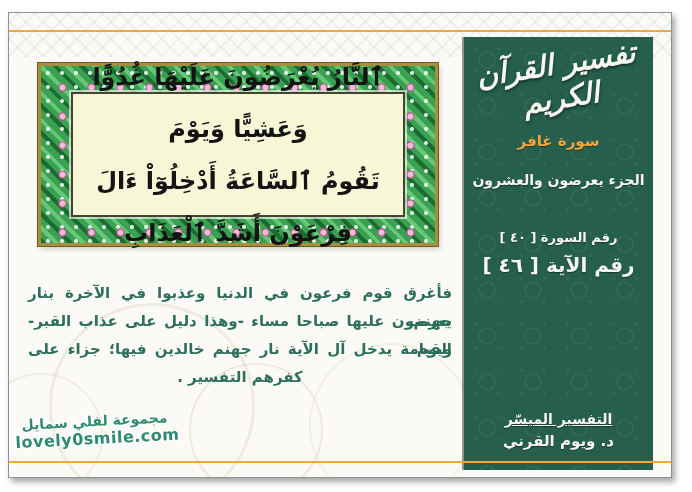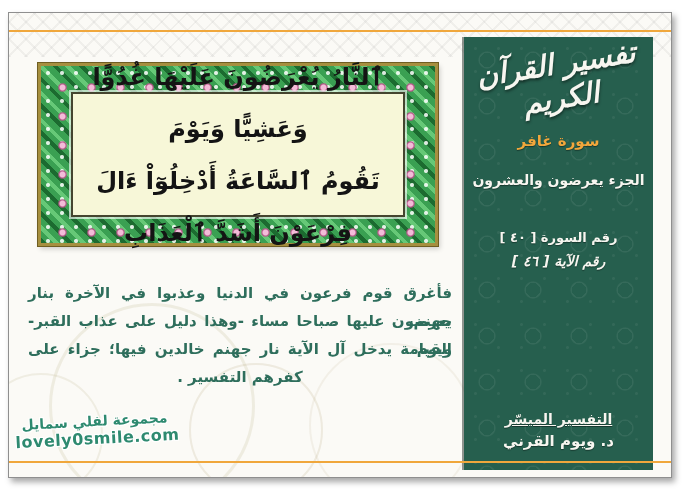--- a/index.html
+++ b/index.html
@@ -28,21 +28,21 @@
       radial-gradient(circle,transparent 7px,rgba(255,255,255,.07) 7px 8px,transparent 9px),
       radial-gradient(circle,rgba(255,255,255,.06) 1px,transparent 2px);
     background-size:46px 46px,23px 23px;}
   .panel .p-text{position:absolute;left:0;width:100%;text-align:center;color:#f7f6f0;
     font-weight:bold;direction:rtl;}
   .panel-title{top:10px;font-size:29px;font-style:italic;transform:rotate(-9deg);
     text-shadow:0 2px 3px rgba(0,0,0,.45);letter-spacing:-1px;}
   .surah-name{top:95px;font-size:15px;color:#f2a73c !important;text-shadow:0 1px 1px rgba(0,0,0,.4);}
   .juz{top:135px;font-size:14px;text-shadow:0 1px 1px rgba(0,0,0,.4);}
   .surah-num{top:193px;font-size:13px;text-shadow:0 1px 1px rgba(0,0,0,.4);}
-  .ayah-num{top:216px;font-size:14px;text-shadow:0 1px 1px rgba(0,0,0,.4);font-style:italic;}
+  .ayah-num{top:216px;font-size:20px;text-shadow:0 1px 1px rgba(0,0,0,.4);}
   .tafsir-src{top:374px;font-size:14px;text-shadow:0 1px 1px rgba(0,0,0,.4);text-decoration:underline;}
   .tafsir-auth{top:395px;font-size:15px;text-shadow:0 1px 1px rgba(0,0,0,.4);}
 
   
   .quran-frame{position:absolute;left:29px;top:50px;width:400px;height:183px;box-sizing:border-box;
     padding:26px 30px;z-index:5;
     border:3px solid #a68f3f;box-shadow:0 0 0 1px #6f5e22,2px 3px 5px rgba(0,0,0,.18);
     background-color:#3aa052;
     background-image:
       radial-gradient(circle,#f3bcd8 2.5px,#b65689 3.5px,transparent 5px),

